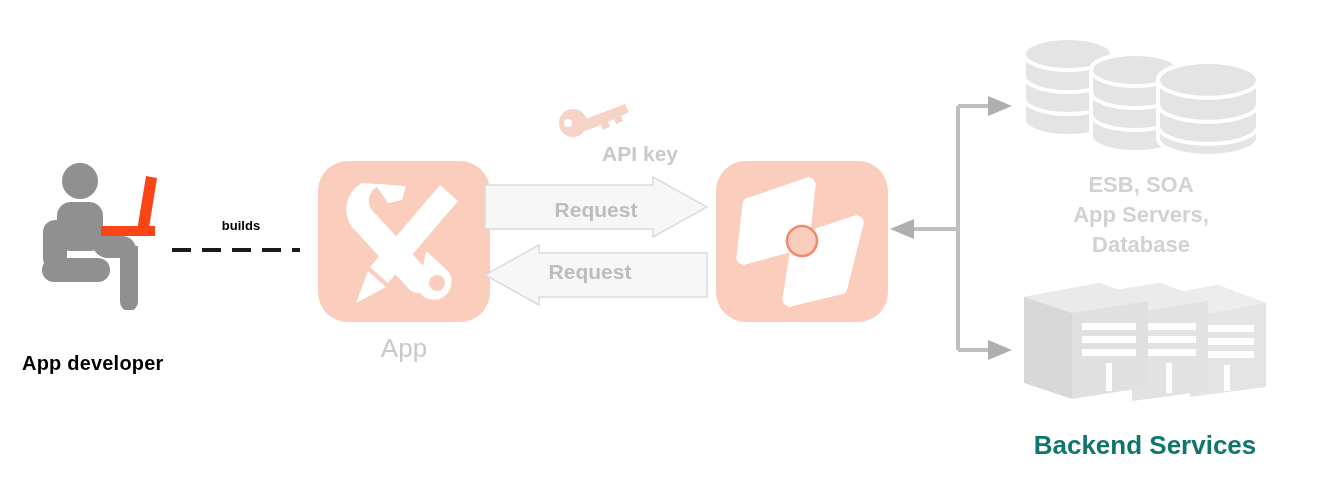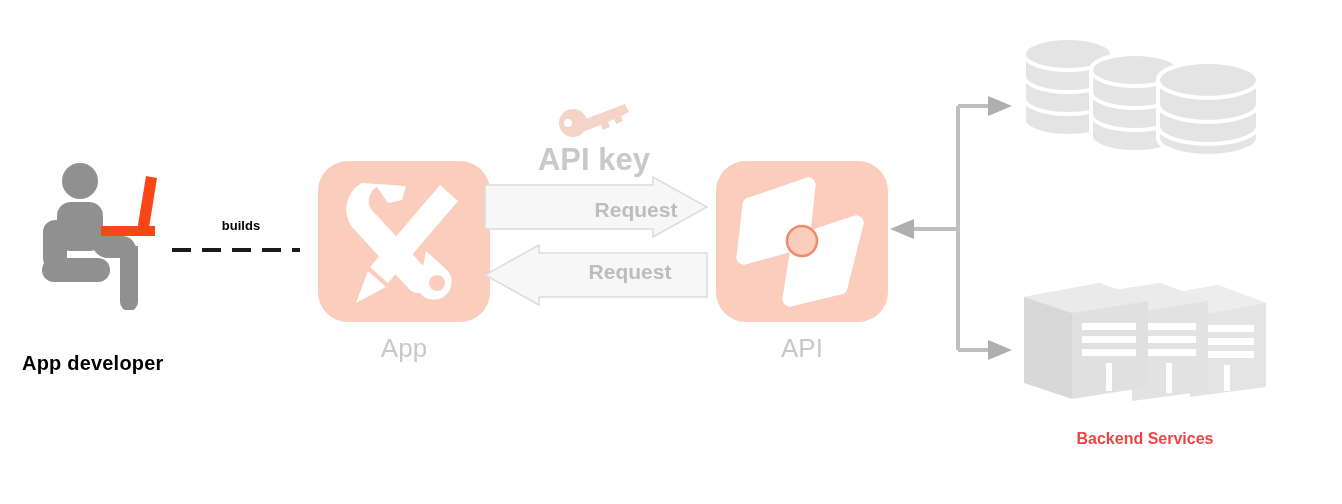--- a/index.html
+++ b/index.html
@@ -36,47 +36,47 @@
   #api-tile{left:716px;top:161px;}
   .tile-caption{
     font-size:26px;color:#c9c9c9;font-weight:normal;text-align:center;width:172px;
   }
   #app-caption{left:318px;top:333px;}
   #api-caption{left:716px;top:333px;}
 
   
   #api-key-icon{left:558px;top:98px;width:72px;height:40px;}
   #api-key-label{
-    left:510px;top:142px;width:168px;text-align:center;
-    font-size:31px;font-weight:bold;color:#c9c9c9;
+    left:510px;top:142px;width:168px;text-align:right;
+    font-size:21px;font-weight:bold;color:#c9c9c9;
   }
 
   
   #request-arrow{left:484px;top:176px;width:224px;height:62px;}
   #response-arrow{left:484px;top:244px;width:224px;height:62px;}
   .arrow-text{
     position:absolute;width:224px;text-align:center;
-    font-size:21px;font-weight:bold;color:#bdbdbd;padding-left:40px;
+    font-size:21px;font-weight:bold;color:#bdbdbd;
   }
   #request-text{left:484px;top:198px;}
   #response-text{left:478px;top:260px;}
 
   
   #backend-bus{left:890px;top:88px;width:130px;height:280px;}
 
   
   #database-stack{left:1018px;top:34px;width:246px;height:125px;}
   #backend-text-block{
     left:1014px;top:170px;width:254px;text-align:center;
     font-size:22px;font-weight:bold;color:#d2d2d2;line-height:30px;
   }
   #server-rack{left:1022px;top:283px;width:244px;height:118px;}
   #backend-services-label{
     left:1000px;top:430px;width:290px;text-align:center;
-    font-size:16px;font-weight:bold;color:#ef4444;
+    font-size:26px;font-weight:bold;color:#0f766e;
   }
 </style>
 </head>
 <body>
 
 <div class="stage">
 
   <div class="abs" id="developer-group">
     <svg width="150" height="150" viewBox="0 0 150 150" xmlns="http://www.w3.org/2000/svg">
       <g fill="#909090">
@@ -152,21 +152,20 @@
           <path d="M86 80 L140 62"></path>
           <path d="M86 80 L124 126"></path>
           <path d="M86 80 L74 138"></path>
           <path d="M92 24 L34 44 L28 96 L86 80 L140 62 L124 126 L74 138 Z"></path>
         </g>
         <circle cx="86" cy="80" r="15" fill="#FBCDBC"></circle>
         <circle cx="86" cy="80" r="15" fill="none" stroke="#F08A6A" stroke-width="2.5"></circle>
       </svg>
     </span>
   </div>
-  <div class="abs tile-caption" id="api-caption">API</div>
 
   <div class="abs" id="backend-bus">
     <svg width="130" height="280" viewBox="0 0 130 280" xmlns="http://www.w3.org/2000/svg">
       <g stroke="#BFBFBF" stroke-width="4" fill="none">
         <path d="M68 18 V262"></path>
         <path d="M68 18 H100"></path>
         <path d="M68 262 H100"></path>
         <path d="M68 141 H22"></path>
       </g>
       <polygon points="98,8 122,18 98,28" fill="#AFAFAF"></polygon>
@@ -190,20 +189,25 @@
         <path d="M73 80 a44 16 0 0 0 88 0"></path>
 
         <path d="M140 46 a50 18 0 0 1 100 0 v58 a50 18 0 0 1 -100 0 z"></path>
         <ellipse cx="190" cy="46" rx="50" ry="18"></ellipse>
         <path d="M140 70 a50 18 0 0 0 100 0"></path>
         <path d="M140 92 a50 18 0 0 0 100 0"></path>
       </g>
     </svg>
   </div>
 
+  <div class="abs" id="backend-text-block">
+    <div>ESB, SOA</div>
+    <div>App Servers,</div>
+    <div>Database</div>
+  </div>
 
   <div class="abs" id="server-rack">
     <svg width="244" height="118" viewBox="0 0 244 118" xmlns="http://www.w3.org/2000/svg">
 
       <g>
         <polygon points="120,16 196,2 244,20 244,104 168,114 168,34" fill="#E4E4E4"></polygon>
         <polygon points="120,16 196,2 244,20 168,34" fill="#EDEDED"></polygon>
         <g fill="#FFFFFF">
           <rect x="178" y="42" width="54" height="7"></rect>
           <rect x="178" y="55" width="54" height="7"></rect>

